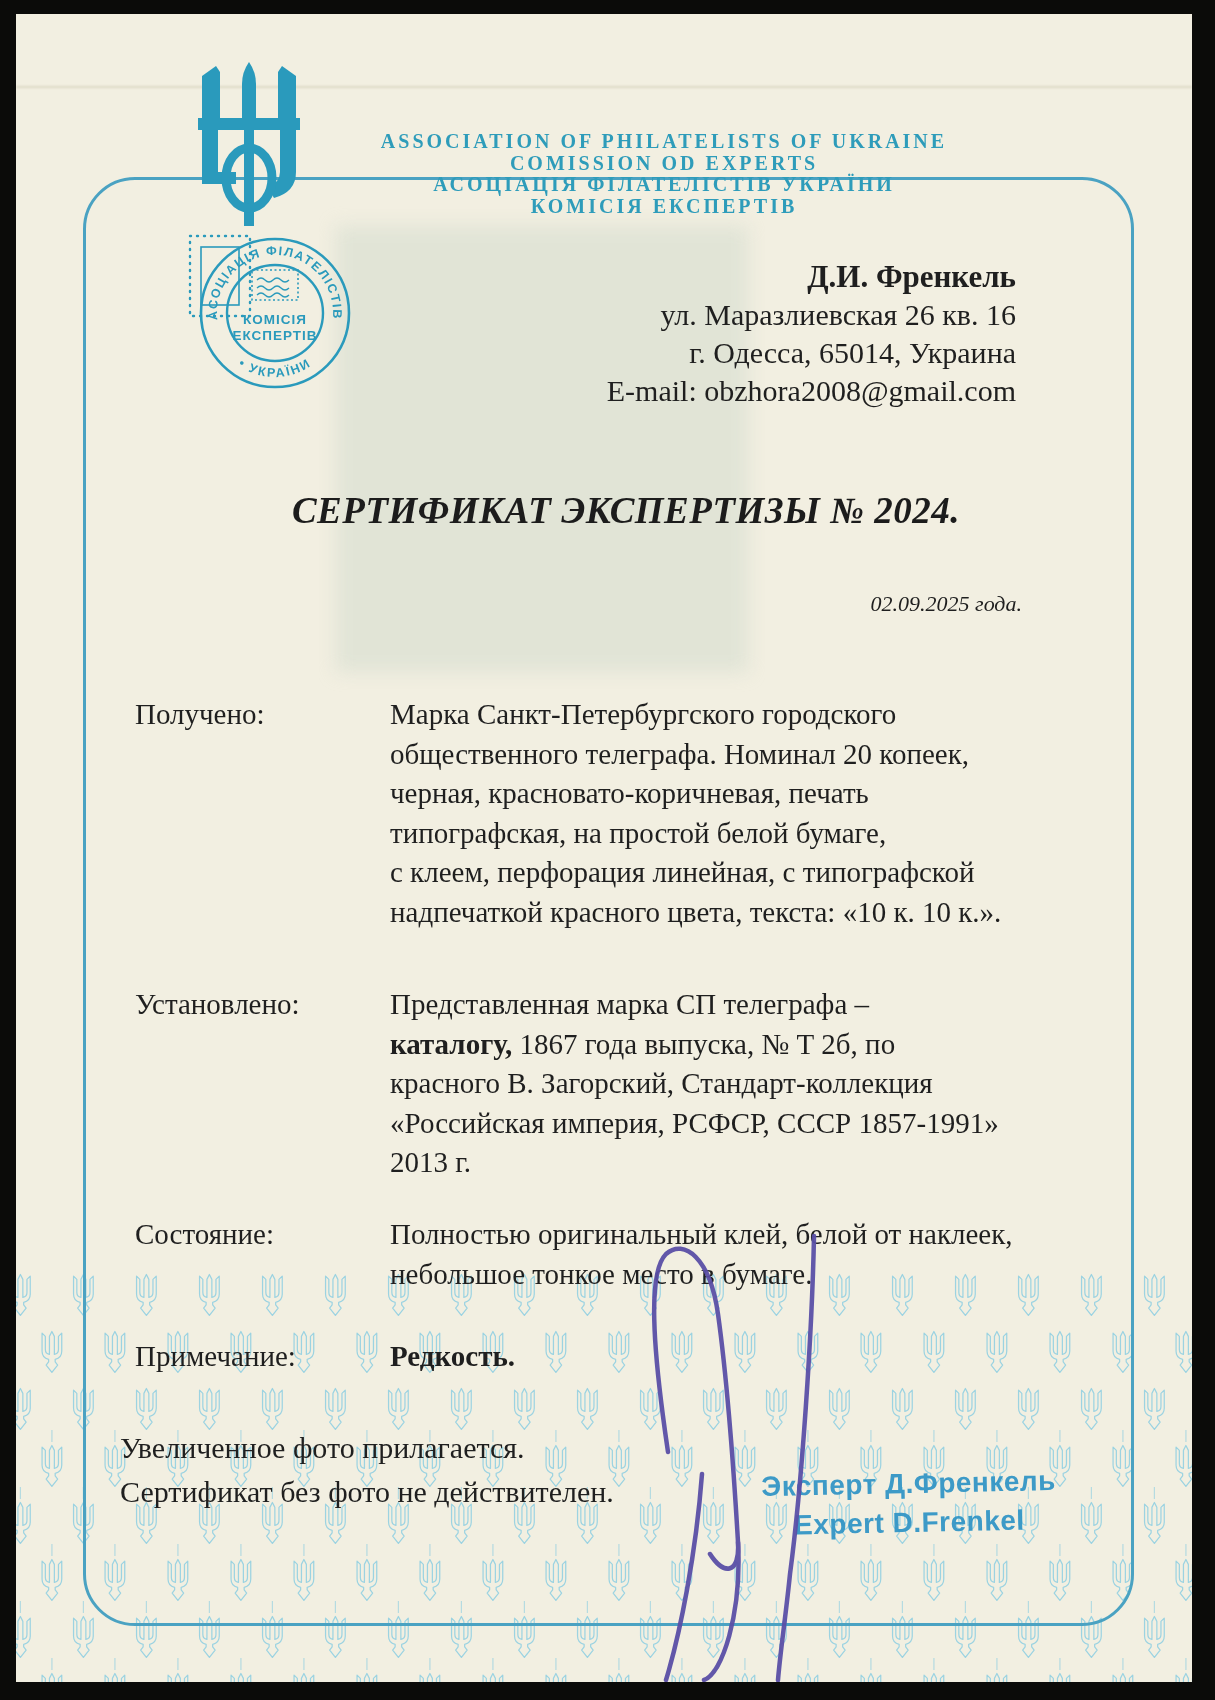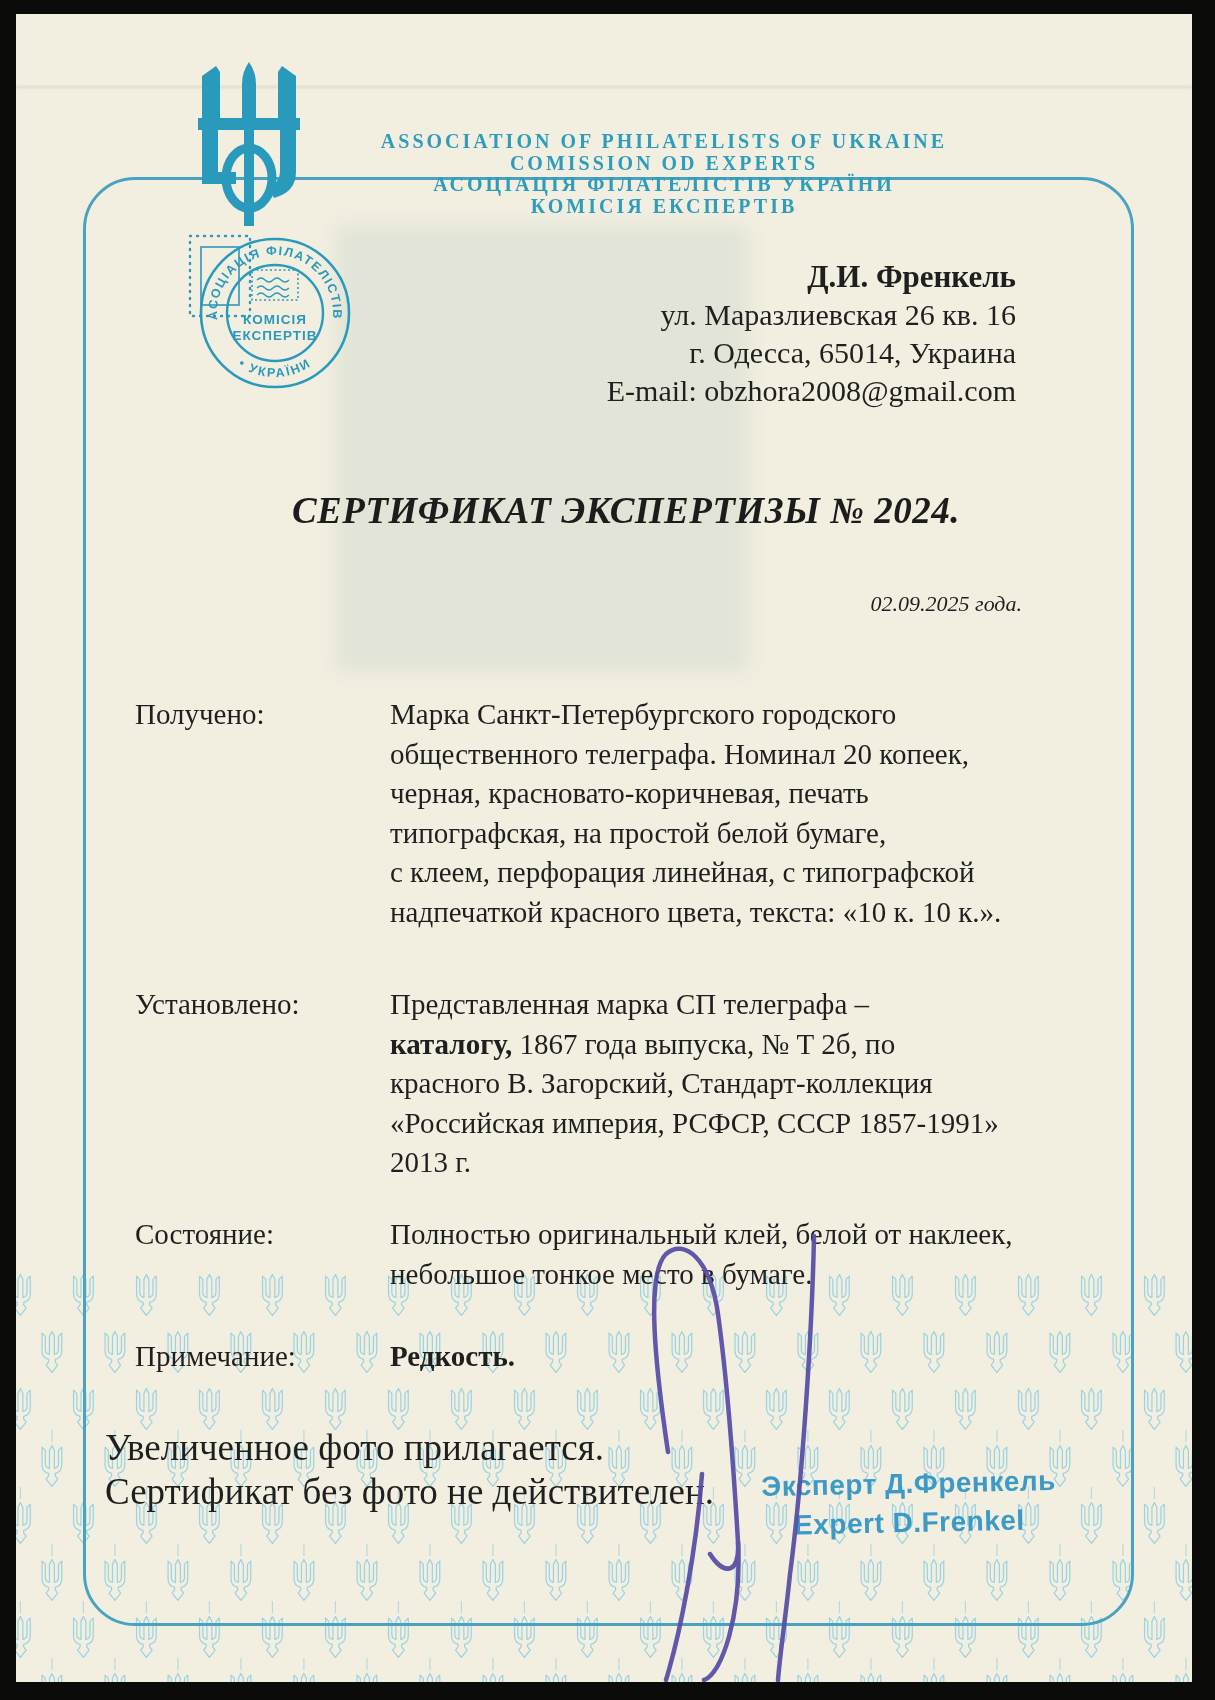--- a/index.html
+++ b/index.html
@@ -42,22 +42,22 @@
   }
   .cert-date{
     position:absolute;right:170px;top:577px;
     color:#1f1f1f;font-style:italic;font-size:22px;
   }
   .section{position:absolute;color:#1f1f1f;font-size:29px;line-height:39.5px;}
   .section .label{position:absolute;left:119px;top:0;white-space:nowrap;}
   .section .body{position:absolute;left:374px;top:0;width:700px;}
   .bold{font-weight:bold;}
   .footer-block{
-    position:absolute;left:89px;top:1412px;
-    color:#1f1f1f;font-size:37px;line-height:44px;
+    position:absolute;left:104px;top:1412px;
+    color:#1f1f1f;font-size:30px;line-height:44px;
   }
   .expert-stamp{
     position:absolute;left:738px;top:1450px;width:310px;text-align:center;
     color:#2e93c5;font-family:"Liberation Sans", sans-serif;font-weight:bold;
     font-size:28px;line-height:39px;letter-spacing:.5px;
     transform:rotate(-1.2deg);opacity:.92;
   }
   svg{display:block;}
   .abs{position:absolute;}
 </style>

